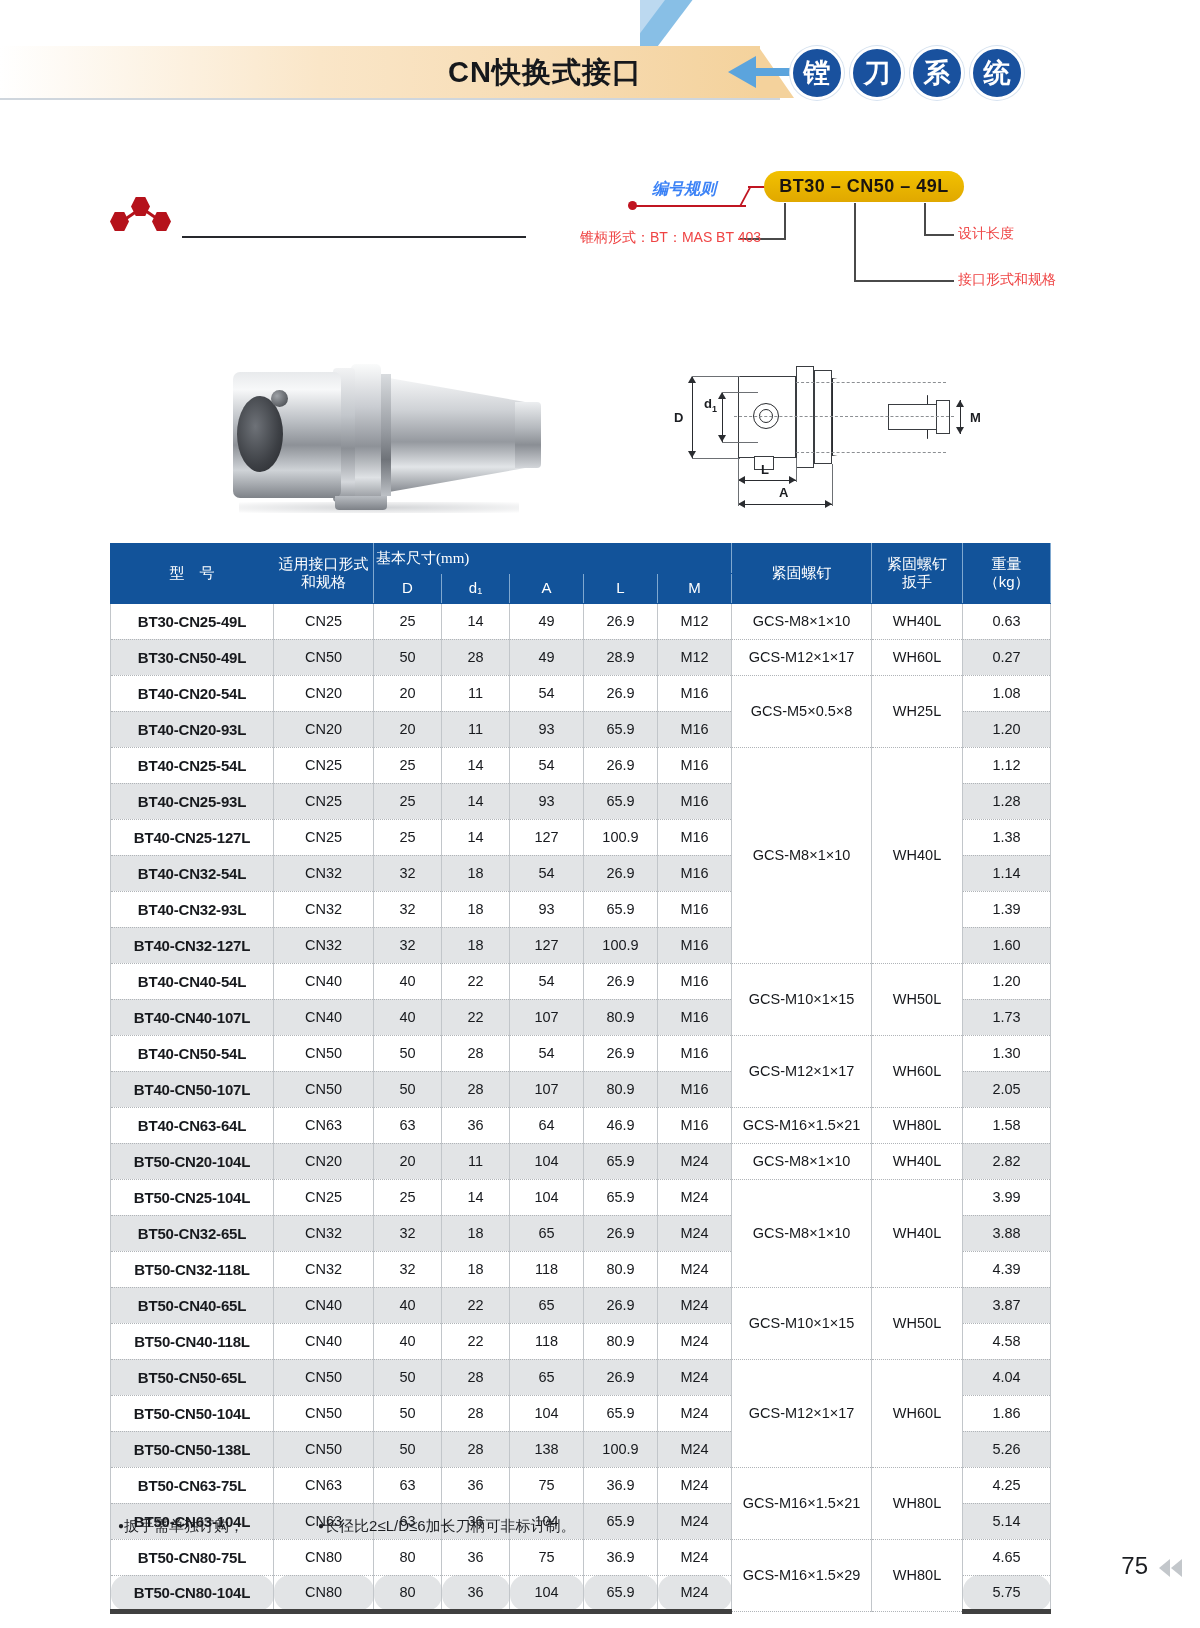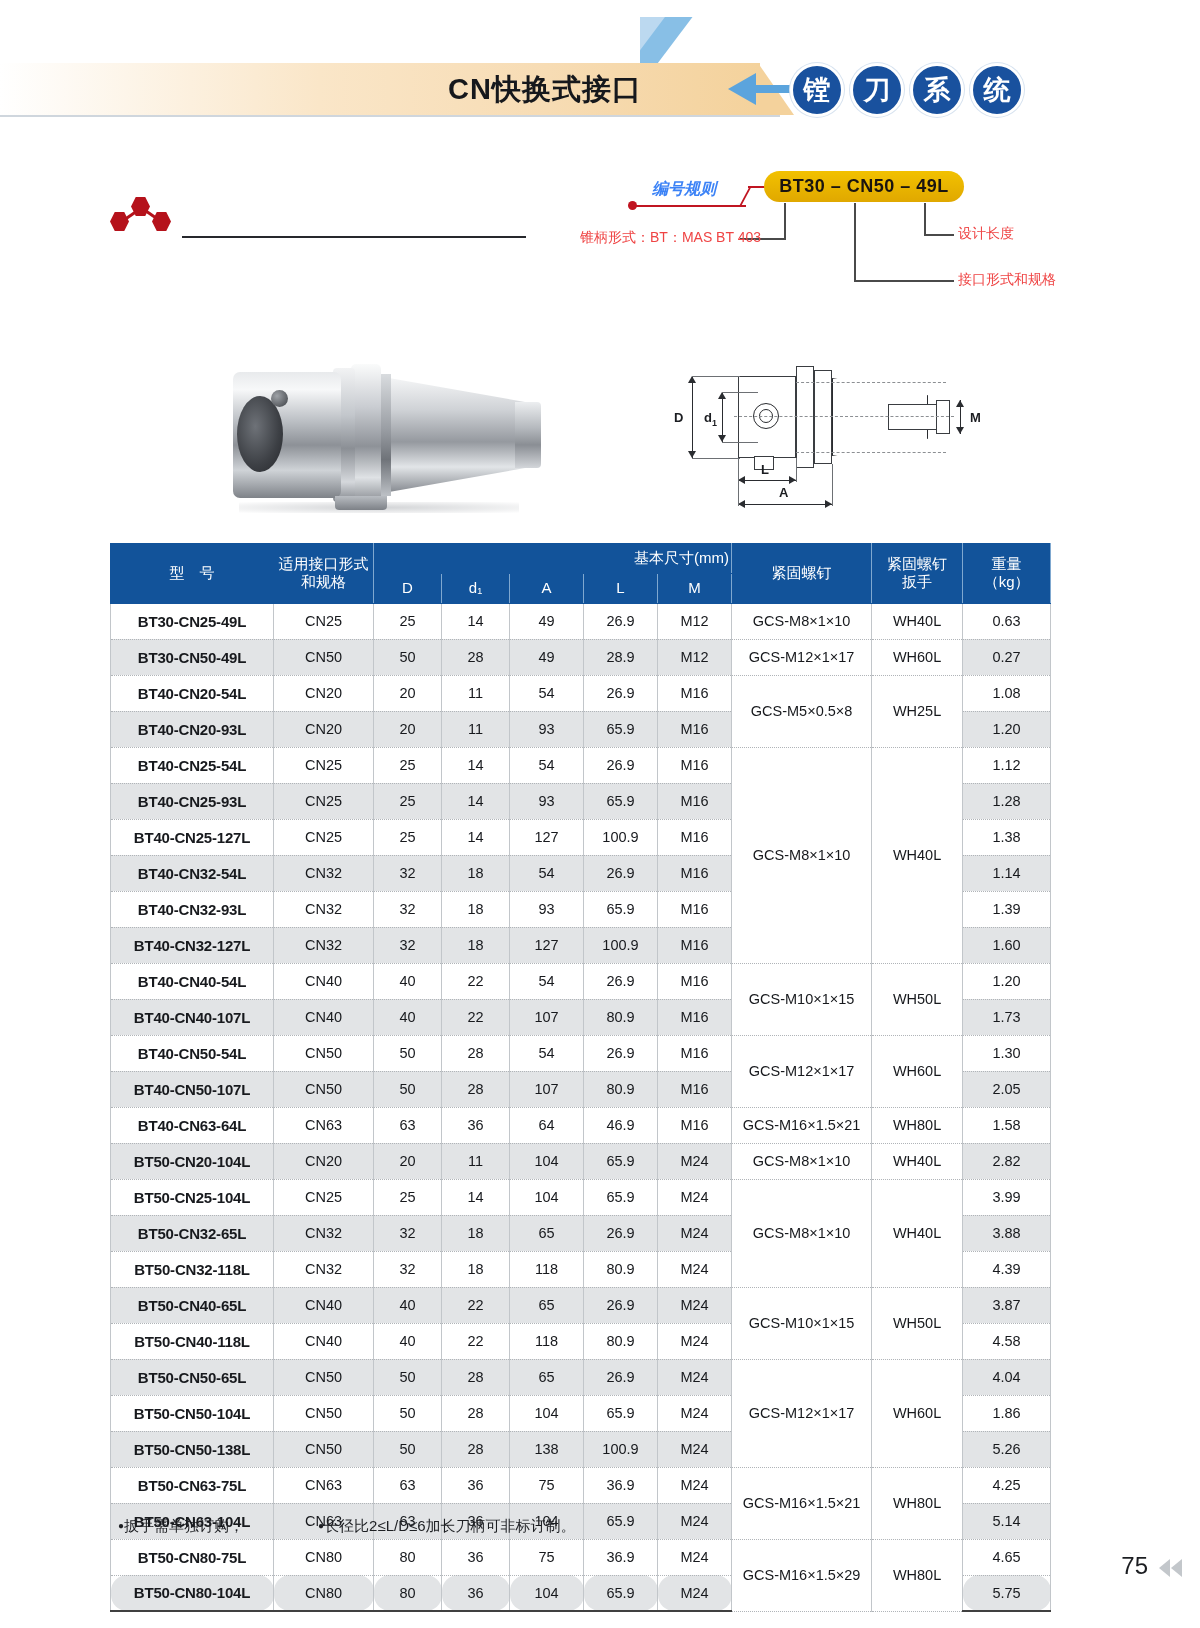--- a/index.html
+++ b/index.html
@@ -5,21 +5,21 @@
   * { box-sizing: border-box; margin: 0; padding: 0; }
   body {
     width: 1200px; height: 1628px;
     background: #ffffff;
     font-family: "Liberation Sans", "DejaVu Sans", sans-serif;
     position: relative;
     overflow: hidden;
   }
 
   
-  .header { position: absolute; left: 0; top: 17px; width: 1200px; height: 132px; overflow: hidden; text-decoration: underline; }
+  .header { position: absolute; left: 0; top: 0; width: 1200px; height: 132px; overflow: hidden; text-decoration: underline; }
   .hdr-stripes { position: absolute; right: 0; top: 0; width: 560px; height: 132px; overflow: hidden; }
   .hdr-stripes i {
     position: absolute; display: block; height: 440px; width: 46px;
     transform: rotate(37deg); transform-origin: top left;
   }
   .hdr-band {
     position: absolute; left: 0; top: 46px; width: 760px; height: 52px;
     background: linear-gradient(90deg,#ffffff 0%, #fae6c8 42%, #f7dcb4 72%, #f4d29c 100%);
   }
   .hdr-band:after {
@@ -181,21 +181,21 @@
   tbody td {
     border-right: 1px solid #c2c6ca;
     border-bottom: 1px dotted #b0b4b8;
     font-size: 14.5px; color: #17191d;
     text-align: center; height: 36px; padding: 2px 3px;
     background: #ffffff;
   }
   tbody tr.alt td { background: #e2e4e6; }
   tbody td.model { font-weight: bold; font-size: 15px; letter-spacing: -0.2px; }
   tbody td.merge { background: #ffffff !important; border-bottom: 1px dotted #b0b4b8; }
-  tbody tr:last-child td { border-bottom: 2px solid #404040; border-radius: 16px; }
+  tbody tr:last-child td { border-bottom: 5px solid #404040; border-radius: 16px; }
   tbody td:first-child { border-left: 1px solid #c2c6ca; }
   .c-model { width: 163px; } .c-type { width: 100px; }
   .c-d { width: 68px; } .c-d1 { width: 68px; } .c-a { width: 74px; }
   .c-l { width: 74px; } .c-m { width: 74px; }
   .c-screw { width: 140px; } .c-wrench { width: 91px; } .c-wt { width: 88px; }
 
   
   .notes {
     position: absolute; left: 118px; top: 1517px;
     font-size: 15px; color: #1d1f23; display: flex; gap: 74px;
@@ -307,21 +307,21 @@
   <div class="dlv dl" style="left:32px; top:28px; height:82px;"></div>
   <div class="arrowU" style="left:28px; top:28px;"></div>
   <div class="arrowD" style="left:28px; top:103px;"></div>
   <div class="dlabel" style="left:14px; top:62px;">D</div>
   <div class="dlh dl dthin" style="left:32px; top:28px; width:48px;"></div>
   <div class="dlh dl dthin" style="left:32px; top:110px; width:48px;"></div>
 
   <div class="dlv dl" style="left:62px; top:44px; height:50px;"></div>
   <div class="arrowU" style="left:58px; top:44px;"></div>
   <div class="arrowD" style="left:58px; top:87px;"></div>
-  <div class="dlabel" style="left:44px; top:62px;">
+  <div class="dlabel" style="left:44px; top:48px;">
     <span>d</span><span class="dsub">1</span>
   </div>
   <div class="dlh dl dthin" style="left:62px; top:44px; width:36px;"></div>
   <div class="dlh dl dthin" style="left:62px; top:94px; width:36px;"></div>
 
   <div class="dlv dl" style="left:300px; top:52px; height:34px;"></div>
   <div class="arrowU" style="left:296px; top:52px;"></div>
   <div class="arrowD" style="left:296px; top:79px;"></div>
   <div class="dlabel" style="left:310px; top:62px;">M</div>
 
@@ -354,21 +354,21 @@
       <col class="c-wrench">
         <col class="c-wt">
     </colgroup>
     <thead>
       <tr>
         <th rowspan="2">型　号</th>
         <th rowspan="2" class="sep">
           <span>适用接口形式</span><br>
           <span>和规格</span>
         </th>
-        <th colspan="5" class="sep" style="text-align:right;">基本尺寸(mm)</th>
+        <th colspan="5" class="sep" style="text-align:left;font-family:Liberation Serif, serif;">基本尺寸(mm)</th>
         <th rowspan="2" class="sep">紧固螺钉</th>
         <th rowspan="2" class="sep">
           <span>紧固螺钉</span><br>
           <span>扳手</span>
         </th>
         <th rowspan="2" class="sep">
           <span>重量</span><br>
           <span>（kg）</span>
         </th>
       </tr>

